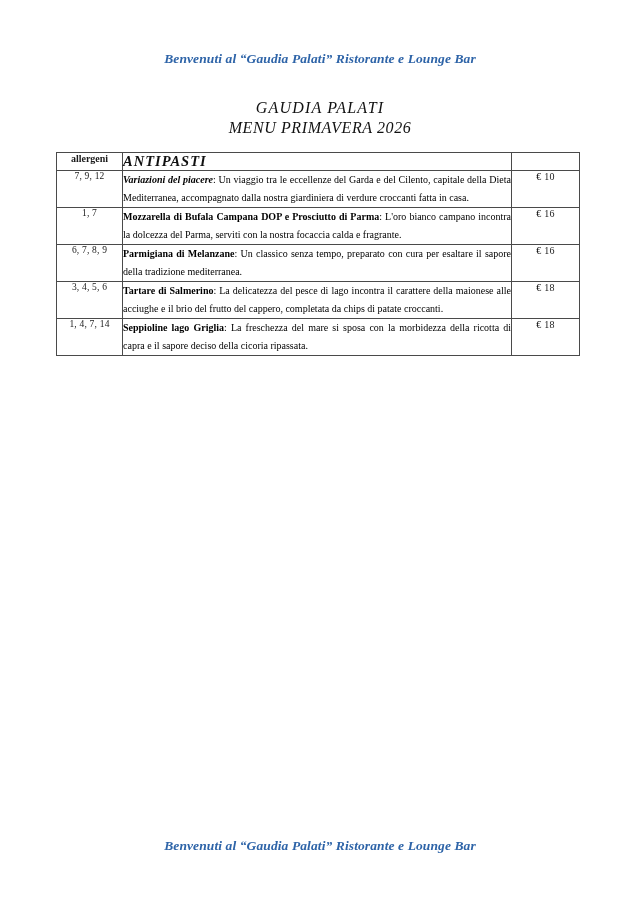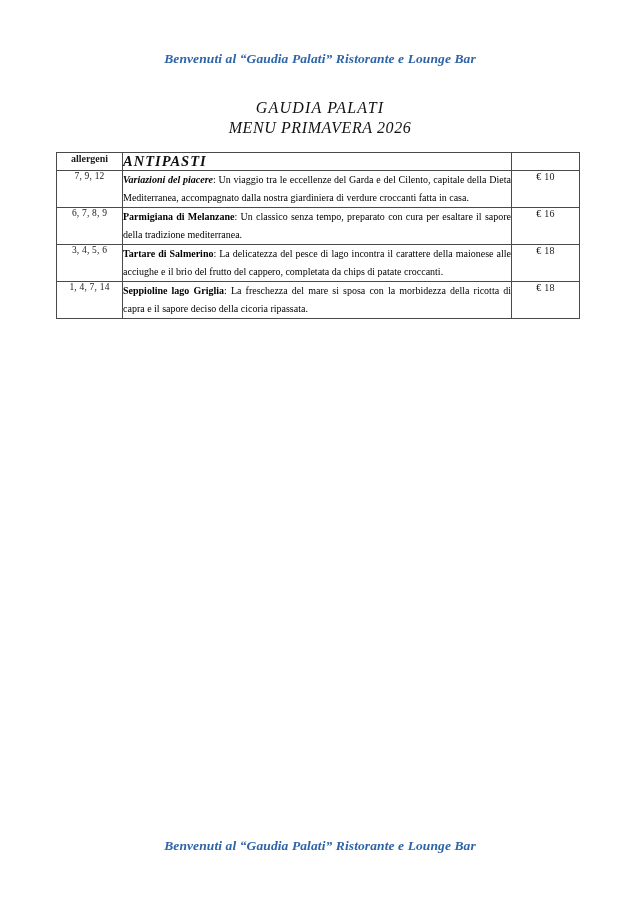--- a/index.html
+++ b/index.html
@@ -158,20 +158,25 @@
           <th class="hdr-price"></th>
         </tr>
       </thead>
       <tbody id="menu-body">
           <tr>
             <td class="cell-allerg">7, 9, 12</td>
             <td class="cell-desc"><span class="dish italic">Variazioni del piacere</span><span>: </span><span>Un viaggio tra le eccellenze del Garda e del Cilento, capitale della Dieta Mediterranea, accompagnato dalla nostra giardiniera di verdure croccanti fatta in casa.</span></td>
             <td class="cell-price">€ 10</td>
           </tr>
           <tr>
+            <td class="cell-allerg">1, 7</td>
+            <td class="cell-desc"><span class="dish">Mozzarella di Bufala Campana DOP e Prosciutto di Parma</span><span>: </span><span>L'oro bianco campano incontra la dolcezza del Parma, serviti con la nostra focaccia calda e fragrante.</span></td>
+            <td class="cell-price">€ 16</td>
+          </tr>
+          <tr>
             <td class="cell-allerg">6, 7, 8, 9</td>
             <td class="cell-desc"><span class="dish">Parmigiana di Melanzane</span><span>: </span><span>Un classico senza tempo, preparato con cura per esaltare il sapore della tradizione mediterranea.</span></td>
             <td class="cell-price">€ 16</td>
           </tr>
           <tr>
             <td class="cell-allerg">3, 4, 5, 6</td>
             <td class="cell-desc"><span class="dish">Tartare di Salmerino</span><span>: </span><span>La delicatezza del pesce di lago incontra il carattere della maionese alle acciughe e il brio del frutto del cappero, completata da chips di patate croccanti.</span></td>
             <td class="cell-price">€ 18</td>
           </tr>
           <tr>

